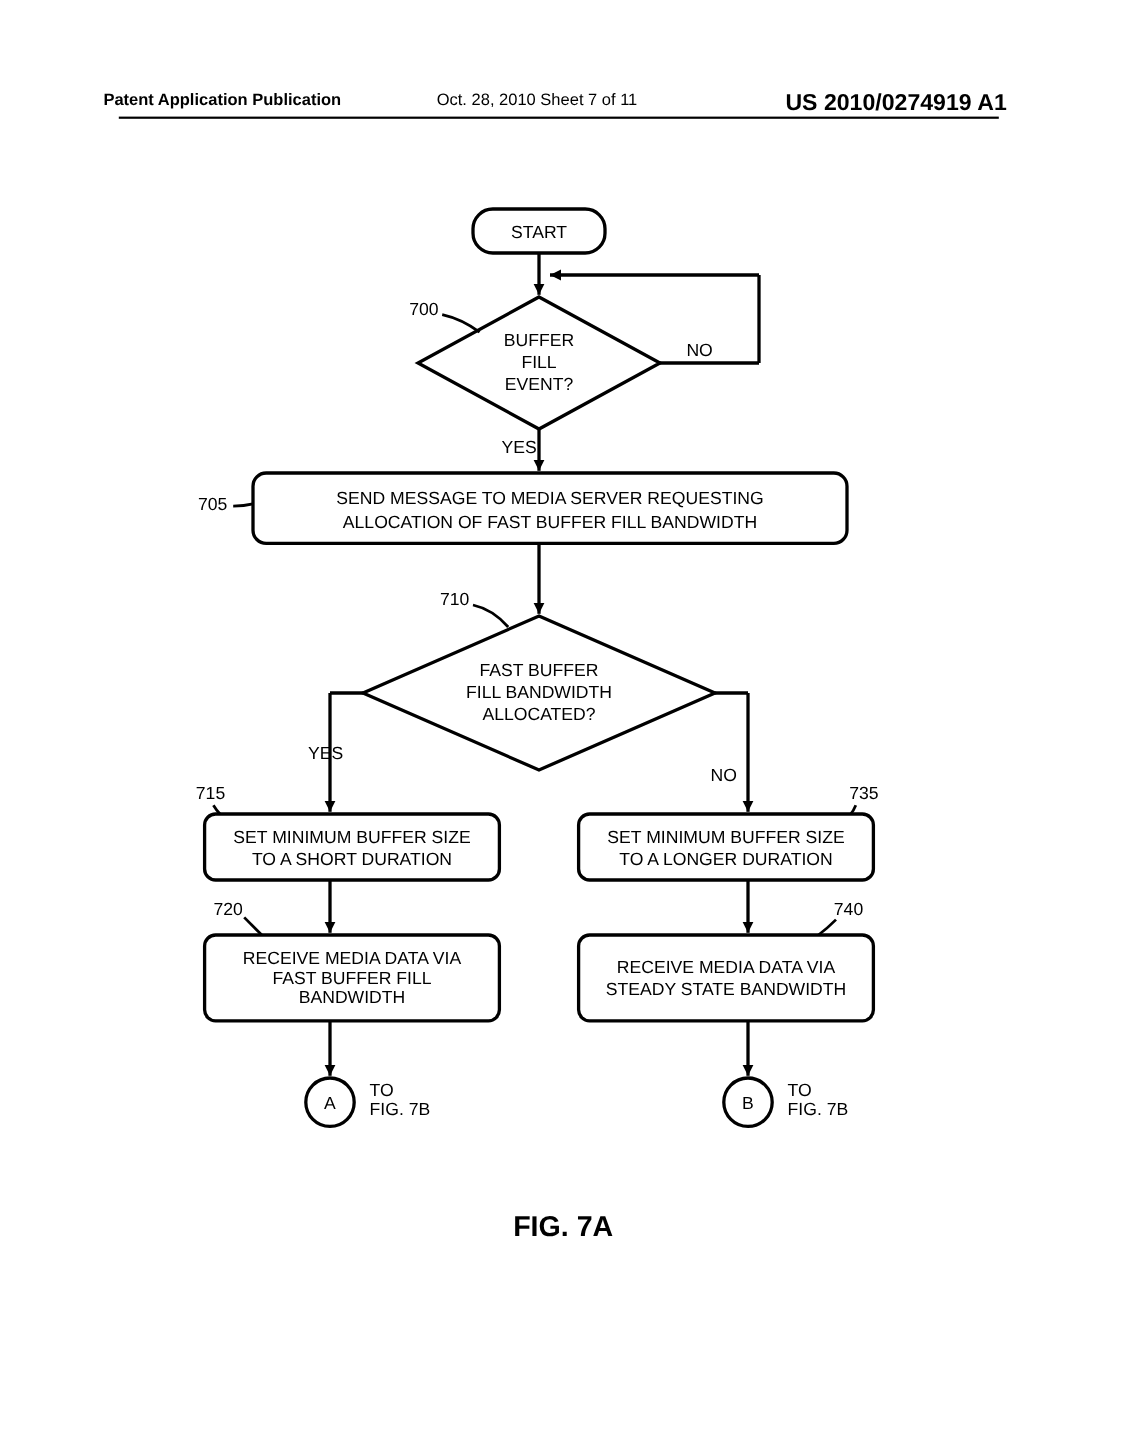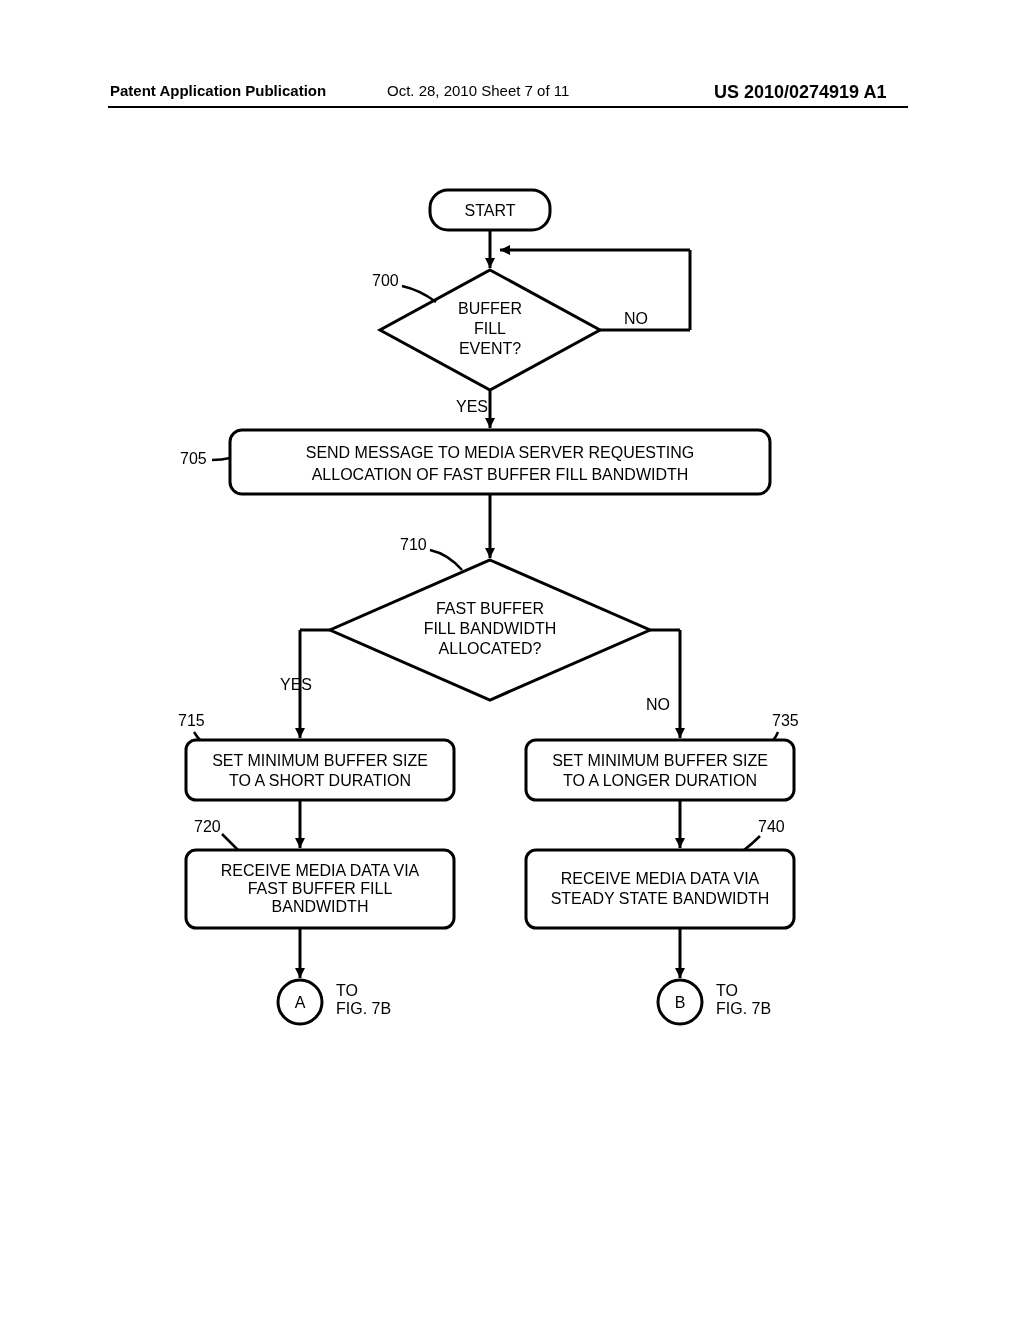--- a/index.html
+++ b/index.html
@@ -27,35 +27,35 @@
     position: absolute;
     top: 24px;
     left: 108px;
     width: 800px;
     height: 2px;
     background: #000;
   }
   .hdr-left {
     position: absolute;
     top: 0;
-    left: 110px;
+    left: 94px;
     font-size: 15px;
     font-weight: bold;
   }
   .hdr-mid {
     position: absolute;
     top: 0;
-    left: 387px;
+    left: 397px;
     font-size: 15px;
   }
   .hdr-right {
     position: absolute;
     top: 0;
     left: 714px;
-    font-size: 18px;
+    font-size: 21px;
     font-weight: bold;
   }
   .svg-wrap {
     position: absolute;
     top: 150px;
     left: 0;
     width: 1004px;
     height: 1000px;
   }
   svg { display: block; }
@@ -214,14 +214,15 @@
       <g>
         <circle cx="680" cy="852" r="22" fill="#fff" stroke="#000" stroke-width="3"></circle>
         <text class="box-text" x="680" y="854">B</text>
       </g>
       <text class="label-text" x="716" y="846">TO</text>
       <text class="label-text" x="716" y="864">FIG. 7B</text>
 
     </svg>
   </div>
 
+  <div class="fig-title">FIG. 7A</div>
 
 </div>
 
 </body></html>

